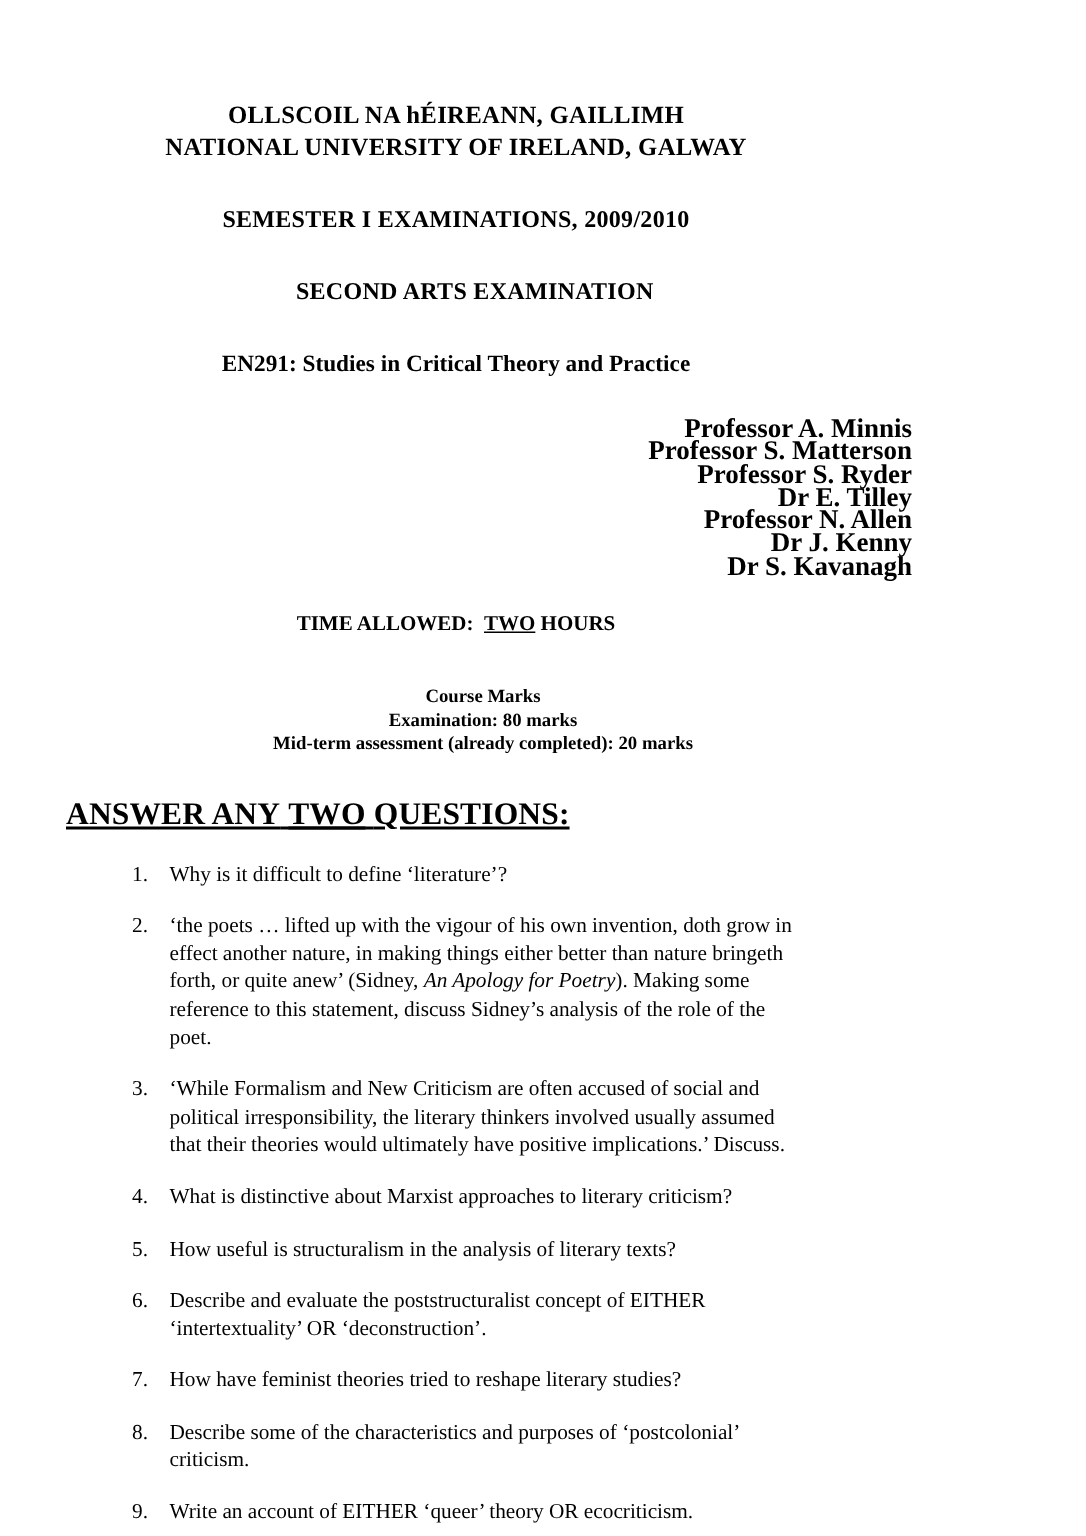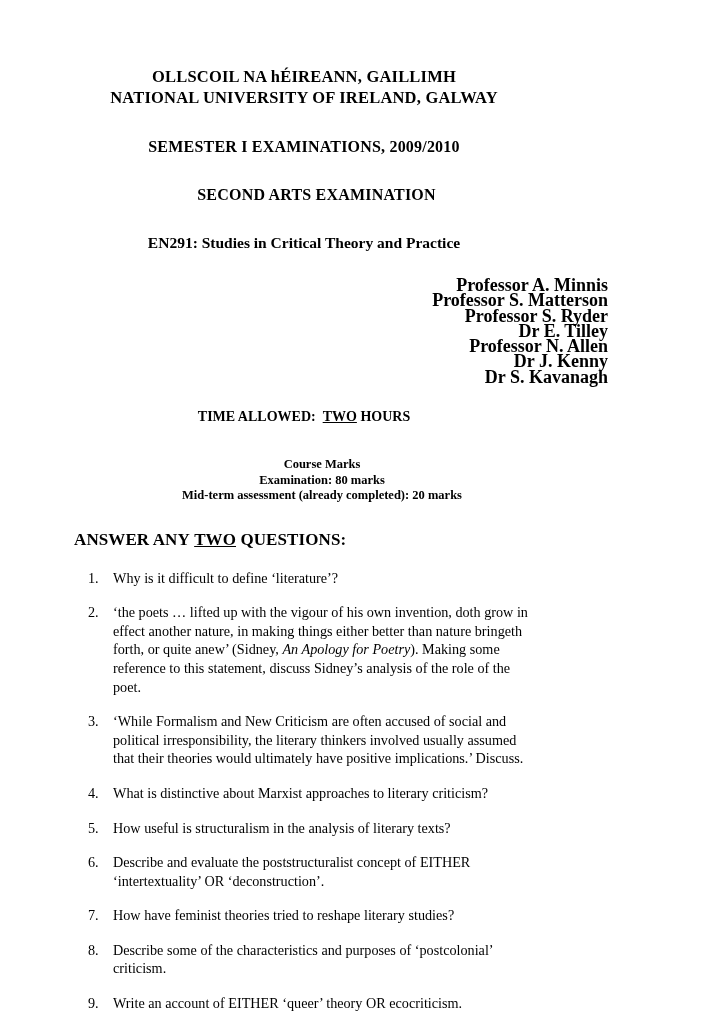--- a/index.html
+++ b/index.html
@@ -81,24 +81,25 @@
   }
   .marks-line {
     font-weight: bold;
     font-size: 12.5px;
     line-height: 15.5px;
   }
 
   
   .answer-instruction {
     margin-top: 26px;
-    margin-left: 74px;
+    margin-left: 44px;
     font-weight: bold;
-    font-size: 17px;
+    font-size: 21px;
     letter-spacing: 0.1px;
+    text-decoration: underline;
   }
   .answer-instruction .u { text-decoration: underline; }
 
   
   .questions {
     margin-top: 19px;
     margin-left: 88px;
     margin-right: 68px;
   }
   .question {

